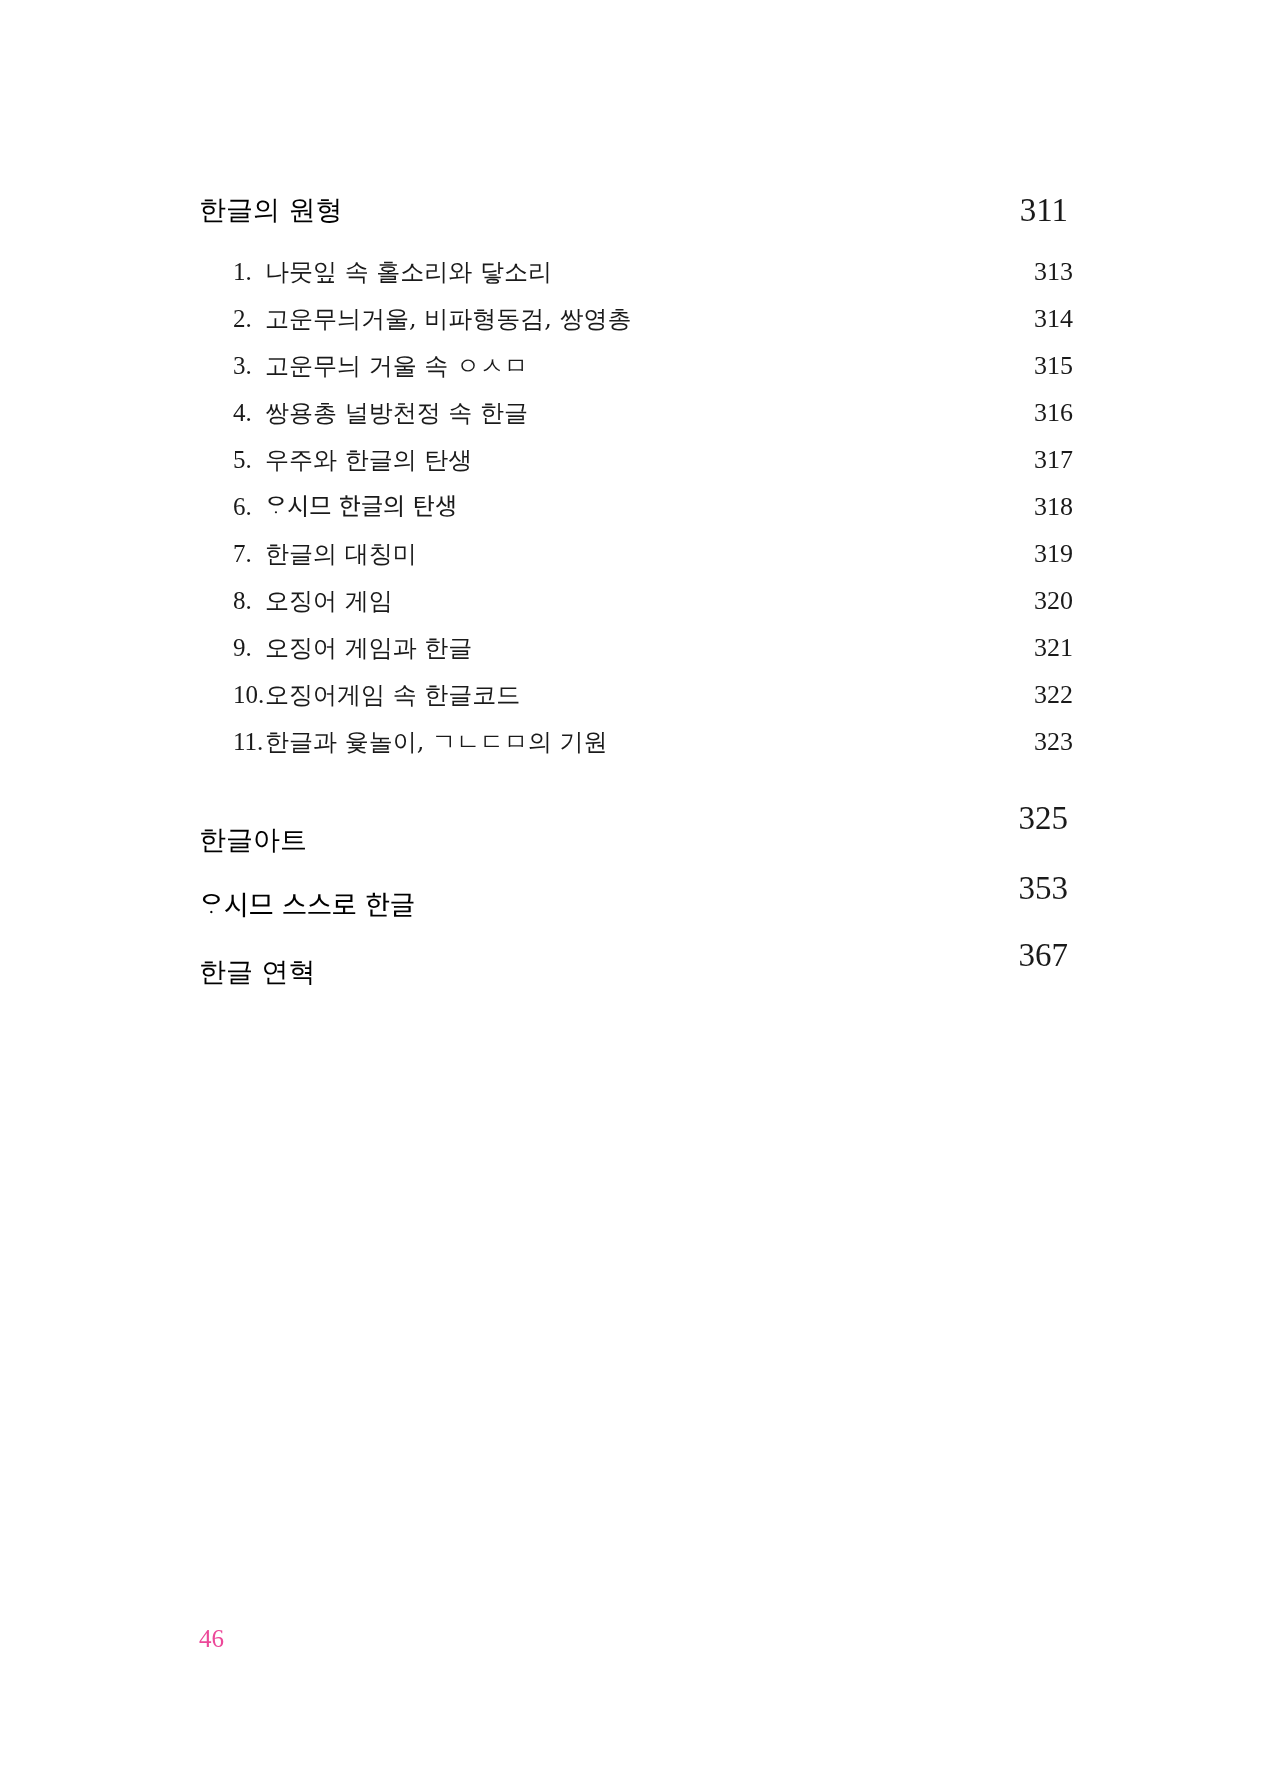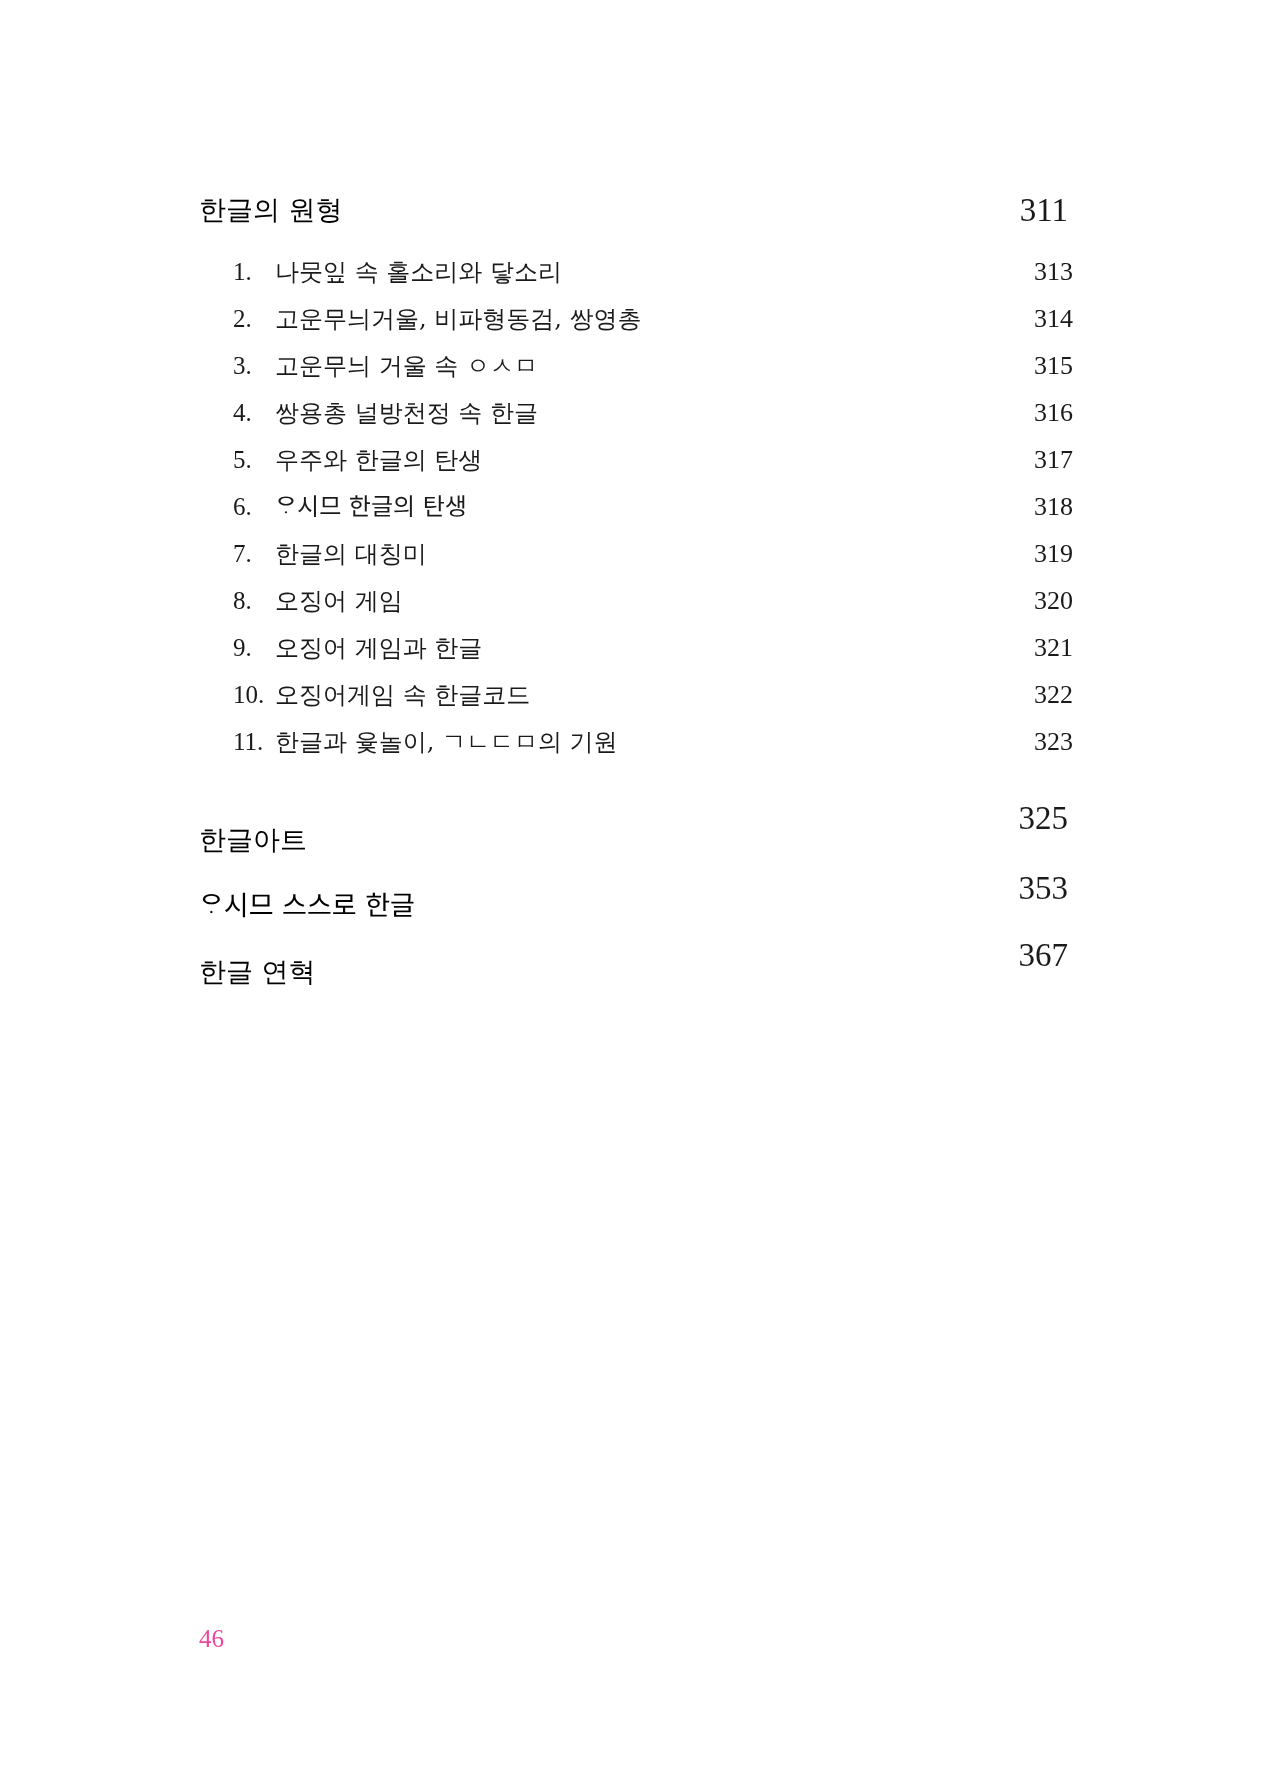--- a/index.html
+++ b/index.html
@@ -50,21 +50,21 @@
       color: #1a1a1a;
     }
     .item .num {
       position: absolute;
       left: 0;
       top: 0;
       white-space: nowrap;
     }
     .item .label {
       position: absolute;
-      left: 42px;
+      left: 32px;
       top: 0;
       white-space: nowrap;
       font-family: "DejaVu Serif", "Liberation Serif", serif;
       font-size: 24px;
     }
     .item .pg {
       position: absolute;
       right: 0;
       top: 0;
       white-space: nowrap;

